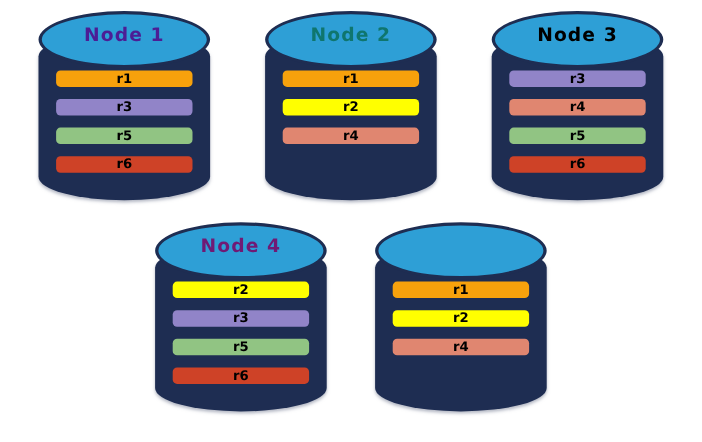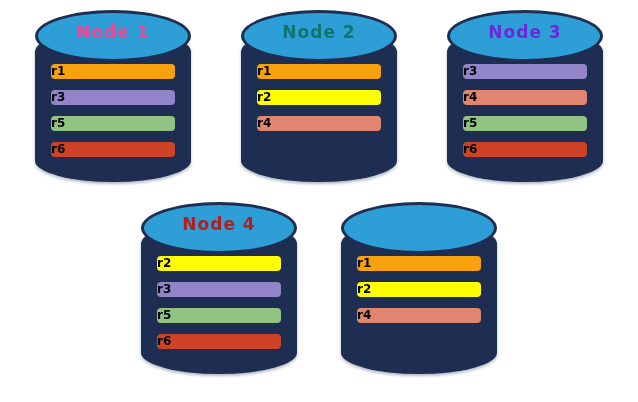--- a/index.html
+++ b/index.html
@@ -95,65 +95,66 @@
   }
 
   .range-bar {
     width: 124px;
     height: 15px;
     border-radius: 4px;
     color: #000000;
     font-size: 12px;
     font-weight: bold;
     line-height: 15px;
+    text-align: center;
   }
 </style>
 </head>
 <body>
 
 <div id="cluster-diagram">
   <div class="node-row" id="row-top">
       <div class="node">
         <div class="cyl-body" style="background: rgb(30, 45, 82);"></div>
         <div class="cyl-top" style="background: rgb(46, 159, 214); border-color: rgb(30, 45, 82);"></div>
-        <div class="node-title" style="color: #ec4899;">Node  1</div>
+        <div class="node-title" style="color: #4c1d95;">Node  1</div>
         <div class="range-list">
           <div class="range-bar" style="background: rgb(247, 161, 12); color: rgb(0, 0, 0);">r1</div>
           <div class="range-bar" style="background: rgb(145, 132, 200); color: rgb(0, 0, 0);">r3</div>
           <div class="range-bar" style="background: rgb(145, 196, 131); color: rgb(0, 0, 0);">r5</div>
           <div class="range-bar" style="background: rgb(206, 66, 39); color: rgb(0, 0, 0);">r6</div>
         </div>
       </div>
       <div class="node">
         <div class="cyl-body" style="background: rgb(30, 45, 82);"></div>
         <div class="cyl-top" style="background: rgb(46, 159, 214); border-color: rgb(30, 45, 82);"></div>
         <div class="node-title" style="color: #0f766e;">Node  2</div>
         <div class="range-list">
           <div class="range-bar" style="background: rgb(247, 161, 12); color: rgb(0, 0, 0);">r1</div>
           <div class="range-bar" style="background: rgb(255, 255, 0); color: rgb(0, 0, 0);">r2</div>
           <div class="range-bar" style="background: rgb(224, 134, 112); color: rgb(0, 0, 0);">r4</div>
         </div>
       </div>
       <div class="node">
         <div class="cyl-body" style="background: rgb(30, 45, 82);"></div>
         <div class="cyl-top" style="background: rgb(46, 159, 214); border-color: rgb(30, 45, 82);"></div>
-        <div class="node-title" style="color: #6d28d9;">Node  3</div>
+        <div class="node-title" style="color: #000000;">Node  3</div>
         <div class="range-list">
           <div class="range-bar" style="background: rgb(145, 132, 200); color: rgb(0, 0, 0);">r3</div>
           <div class="range-bar" style="background: rgb(224, 134, 112); color: rgb(0, 0, 0);">r4</div>
           <div class="range-bar" style="background: rgb(145, 196, 131); color: rgb(0, 0, 0);">r5</div>
           <div class="range-bar" style="background: rgb(206, 66, 39); color: rgb(0, 0, 0);">r6</div>
         </div>
       </div>
     </div>
   <div class="node-row" id="row-bottom">
       <div class="node">
         <div class="cyl-body" style="background: rgb(30, 45, 82);"></div>
         <div class="cyl-top" style="background: rgb(46, 159, 214); border-color: rgb(30, 45, 82);"></div>
-        <div class="node-title" style="color: #b91c1c;">Node  4</div>
+        <div class="node-title" style="color: #701a75;">Node  4</div>
         <div class="range-list">
           <div class="range-bar" style="background: rgb(255, 255, 0); color: rgb(0, 0, 0);">r2</div>
           <div class="range-bar" style="background: rgb(145, 132, 200); color: rgb(0, 0, 0);">r3</div>
           <div class="range-bar" style="background: rgb(145, 196, 131); color: rgb(0, 0, 0);">r5</div>
           <div class="range-bar" style="background: rgb(206, 66, 39); color: rgb(0, 0, 0);">r6</div>
         </div>
       </div>
       <div class="node">
         <div class="cyl-body" style="background: rgb(30, 45, 82);"></div>
         <div class="cyl-top" style="background: rgb(46, 159, 214); border-color: rgb(30, 45, 82);"></div>

